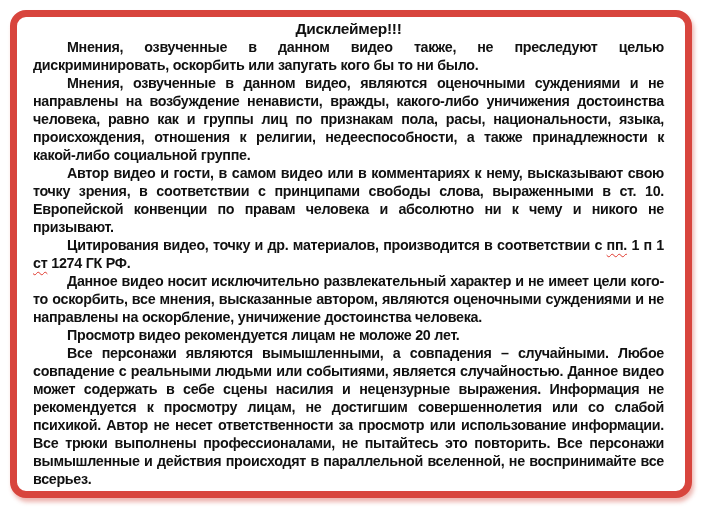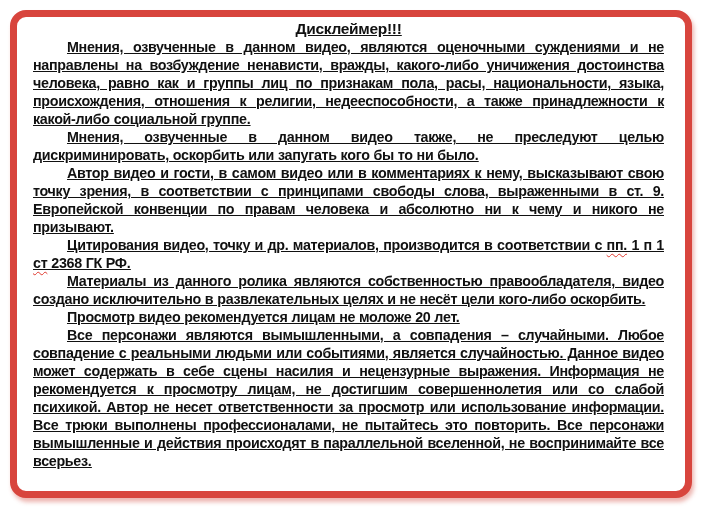--- a/index.html
+++ b/index.html
@@ -1,20 +1,20 @@
 <!DOCTYPE html>
 <html style="--accent: #d8453d; --spell: #e03a2f; --ink: #111111;"><head>
 <meta charset="utf-8">
 <style>
   :root {
     --accent: #d8453d;
     --spell: #e03a2f;
     --ink: #111111;
   }
-  * { box-sizing: border-box; text-decoration: underline; }
+  * { box-sizing: border-box; }
   html, body {
     margin: 0;
     padding: 0;
     background: #ffffff;
   }
   body {
     width: 704px;
     height: 513px;
     position: relative;
     font-family: "Liberation Sans", sans-serif;
@@ -60,28 +60,28 @@
     text-decoration-skip-ink: none;
   }
 </style>
 </head>
 <body>
 
 <div class="frame">
 
   <h1 class="doc-title">Дисклеймер!!!</h1>
 
+  <p class="para">Мнения, озвученные в данном видео также, не преследуют целью дискриминировать, оскорбить или запугать кого бы то ни было.</p>
+
   <p class="para">Мнения, озвученные в данном видео, являются оценочными суждениями и не направлены на возбуждение ненависти, вражды, какого-либо уничижения достоинства человека, равно как и группы лиц по признакам пола, расы, национальности, языка, происхождения, отношения к религии, недееспособности, а также принадлежности к какой-либо социальной группе.</p>
 
-  <p class="para">Мнения, озвученные в данном видео также, не преследуют целью дискриминировать, оскорбить или запугать кого бы то ни было.</p>
+  <p class="para">Автор видео и гости, в самом видео или в комментариях к нему, высказывают свою точку зрения, в соответствии с принципами свободы слова, выраженными в ст. 10. Европейской конвенции по правам человека и абсолютно ни к чему и никого не призывают.</p>
 
-  <p class="para">Автор видео и гости, в самом видео или в комментариях к нему, высказывают свою точку зрения, в соответствии с принципами свободы слова, выраженными в ст. 9. Европейской конвенции по правам человека и абсолютно ни к чему и никого не призывают.</p>
+  <p class="para"><span>Цитирования видео, точку и др. материалов, производится в соответствии с </span><span class="spell">пп.</span><span> 1 п 1 </span><span class="spell">ст</span><span> 1274 ГК РФ.</span></p>
 
-  <p class="para"><span>Цитирования видео, точку и др. материалов, производится в соответствии с </span><span class="spell">пп.</span><span> 1 п 1 </span><span class="spell">ст</span><span> 2368 ГК РФ.</span></p>
+  <p class="para">Данное видео носит исключительно развлекательный характер и не имеет цели кого-то оскорбить, все мнения, высказанные автором, являются оценочными суждениями и не направлены на оскорбление, уничижение достоинства человека.</p>
 
-
-  <p class="para">Материалы из данного ролика являются собственностью правообладателя, видео создано исключительно в развлекательных целях и не несёт цели кого-либо оскорбить.</p>
 
   <p class="para">Просмотр видео рекомендуется лицам не моложе 20 лет.</p>
 
   <p class="para"><span>Все персонажи являются вымышленными, а совпадения – случайными. Любое совпадение с реальными людьми или событиями, является случайностью. Данное видео может содержать в себе сцены насилия и нецензурные выражения. Информация не рекомендуется к просмотру лицам, не достигшим совершеннолетия или со слабой психикой. Автор не несет ответственности за просмотр или использование информации. Все трюки выполнены профессионалами, не пытайтесь это повторить. Все персонажи вымышленные и действия происходят в параллельной вселенной, не воспринимайте все всерьез.</span></p>
 
 </div>
 
 </body></html>

